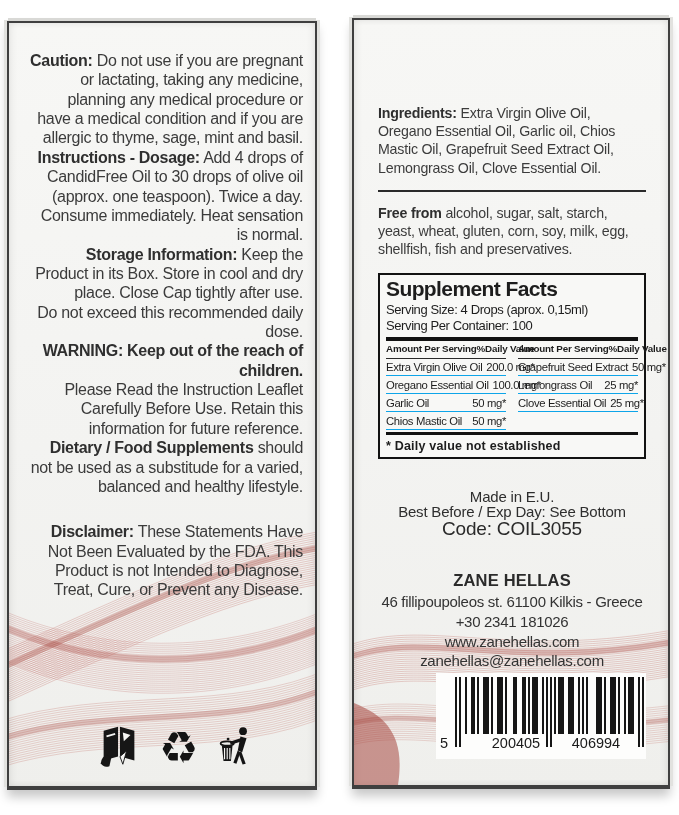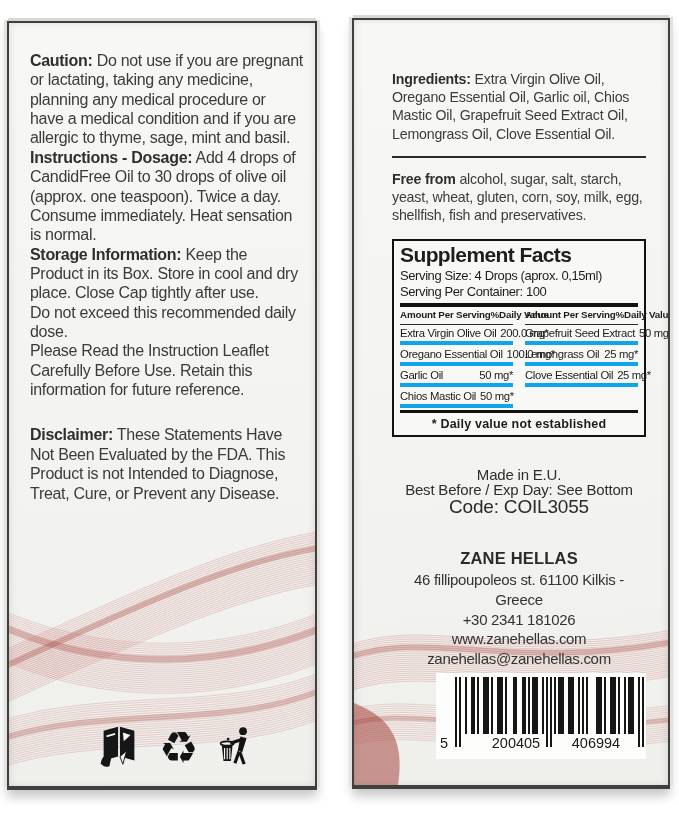--- a/index.html
+++ b/index.html
@@ -16,50 +16,50 @@
     overflow:hidden;box-sizing:border-box;
   }
   #left-panel{left:7px;top:21px;width:310px;height:769px;}
   #right-panel{left:352px;top:18px;width:318px;height:771px;}
 
   
   .lp-text{
     position:relative;z-index:3;padding:28px 12px 0 21px;
     font-size:16px;line-height:1.21;letter-spacing:-0.3px;color:#3b3b3b;
   }
-  .lp-text p{margin:0;}
+  .lp-text p{margin:0;text-align:right;}
   .b{font-weight:bold;color:#2f2f2f;}
   .gap{height:26px;}
   .icon-row{
     position:absolute;z-index:4;left:86px;bottom:16px;
     display:flex;align-items:flex-end;gap:16px;
   }
   .recycle-glyph{font-size:44px;line-height:44px;color:#141414;font-family:"DejaVu Sans",sans-serif;}
 
   
-  .rp-text{position:relative;z-index:3;padding:50px 22px 0 24px;font-size:14.2px;line-height:1.28;letter-spacing:-0.2px;margin-left:14px;}
+  .rp-text{position:relative;z-index:3;padding:84px 22px 0 24px;font-size:14.2px;line-height:1.28;letter-spacing:-0.2px;}
   .rp-text p{margin:0;}
   .divider{border:none;border-top:2.5px solid #2a2a2a;margin:13px 0 12px 0;}
 
   .supp-facts{
     margin-top:15px;border:2px solid #121212;background:#f8f8f6;
     padding:2px 6px 0 6px;color:#1d1d1d;
   }
   .sf-title{font-size:21px;font-weight:bold;letter-spacing:-0.6px;line-height:1.05;margin:1px 0 2px 0;}
   .sf-serving{font-size:13px;letter-spacing:-0.4px;line-height:1.22;}
   .sf-thickbar{border-bottom:4px solid #121212;margin-top:3px;}
   .sf-cols{display:flex;gap:12px;}
   .sf-col{flex:1;min-width:0;}
   .sf-hrow{display:flex;justify-content:space-between;font-size:9.8px;font-weight:bold;
     padding:2.5px 0 1.5px 0;border-bottom:1.5px solid #2a2a2a;letter-spacing:-0.2px;white-space:nowrap;}
   .sf-row{display:flex;justify-content:space-between;font-size:11.3px;letter-spacing:-0.35px;
-    padding:1.5px 0 1px 0;border-bottom:4px solid #0ea5e9;white-space:nowrap;}
+    padding:1.5px 0 1px 0;border-bottom:1px solid #0ea5e9;white-space:nowrap;}
   .sf-row .val{padding-left:4px;}
   .sf-foot{border-top:3px solid #121212;margin-top:2px;font-size:12.5px;font-weight:bold;
-    letter-spacing:0.2px;padding:3px 0 3px 0;text-align:center;}
+    letter-spacing:0.2px;padding:3px 0 3px 0;}
 
   .mid-block{text-align:center;margin-top:30px;color:#2e2e2e;}
   .mid-line{font-size:15px;letter-spacing:-0.2px;line-height:1.0;margin:0 0 14px 0;}
   .code-line{font-size:19px;letter-spacing:-0.2px;margin-top:16px;color:#2a2a2a;}
 
   .company{margin-top:32px;text-align:center;line-height:1.32;color:#333;}
   .company .name{font-weight:bold;font-size:16.5px;letter-spacing:0.2px;color:#2b2b2b;}
   .company div{font-size:15px;letter-spacing:-0.3px;}
 
   .barcode{
@@ -84,21 +84,24 @@
 <div class="panel" id="left-panel">
 
   <div class="lp-text">
     <p><span class="b">Caution:</span>
       <span>Do not use if you are pregnant  or lactating, taking any medicine, planning any medical procedure  or have  a medical condition and if you are allergic to thyme, sage, mint and basil.</span></p>
     <p><span class="b">Instructions - Dosage:</span>
       <span>Add 4 drops of CandidFree Oil to 30 drops of olive oil (approx. one teaspoon). Twice a day. Consume immediately. Heat sensation is normal.</span></p>
     <p><span class="b">Storage Information:</span>
       <span>Keep the Product in its Box. Store in cool and dry place. Close Cap tightly after use.</span></p>
     <p>Do not exceed this recommended daily dose.</p>
+    <p class="b">WARNING: Keep out of the reach of children.</p>
     <p>Please Read the Instruction Leaflet Carefully Before Use. Retain this information for future reference.</p>
+    <p><span class="b">Dietary / Food Supplements</span>
+      <span>should not be used as a substitude for a varied, balanced and healthy lifestyle.</span></p>
     <div class="gap"></div>
     <p><span class="b">Disclaimer:</span>
       <span>These Statements Have Not Been Evaluated by the FDA. This Product is not Intended to Diagnose, Treat, Cure, or Prevent any Disease.</span></p>
   </div>
 
   <svg class="wave-svg" width="310" height="270" viewBox="0 0 310 270">
     <g fill="none" stroke="#b2443c" stroke-width="0.7" stroke-opacity="0.34">
       <path d="M322,14 C230,26 128,74 -12,138"></path>
     <path d="M322,14 C230,26 128,74 -12,138" transform="translate(0,2.1)"></path>
         <path d="M322,14 C230,26 128,74 -12,138" transform="translate(0,4.2)"></path>

